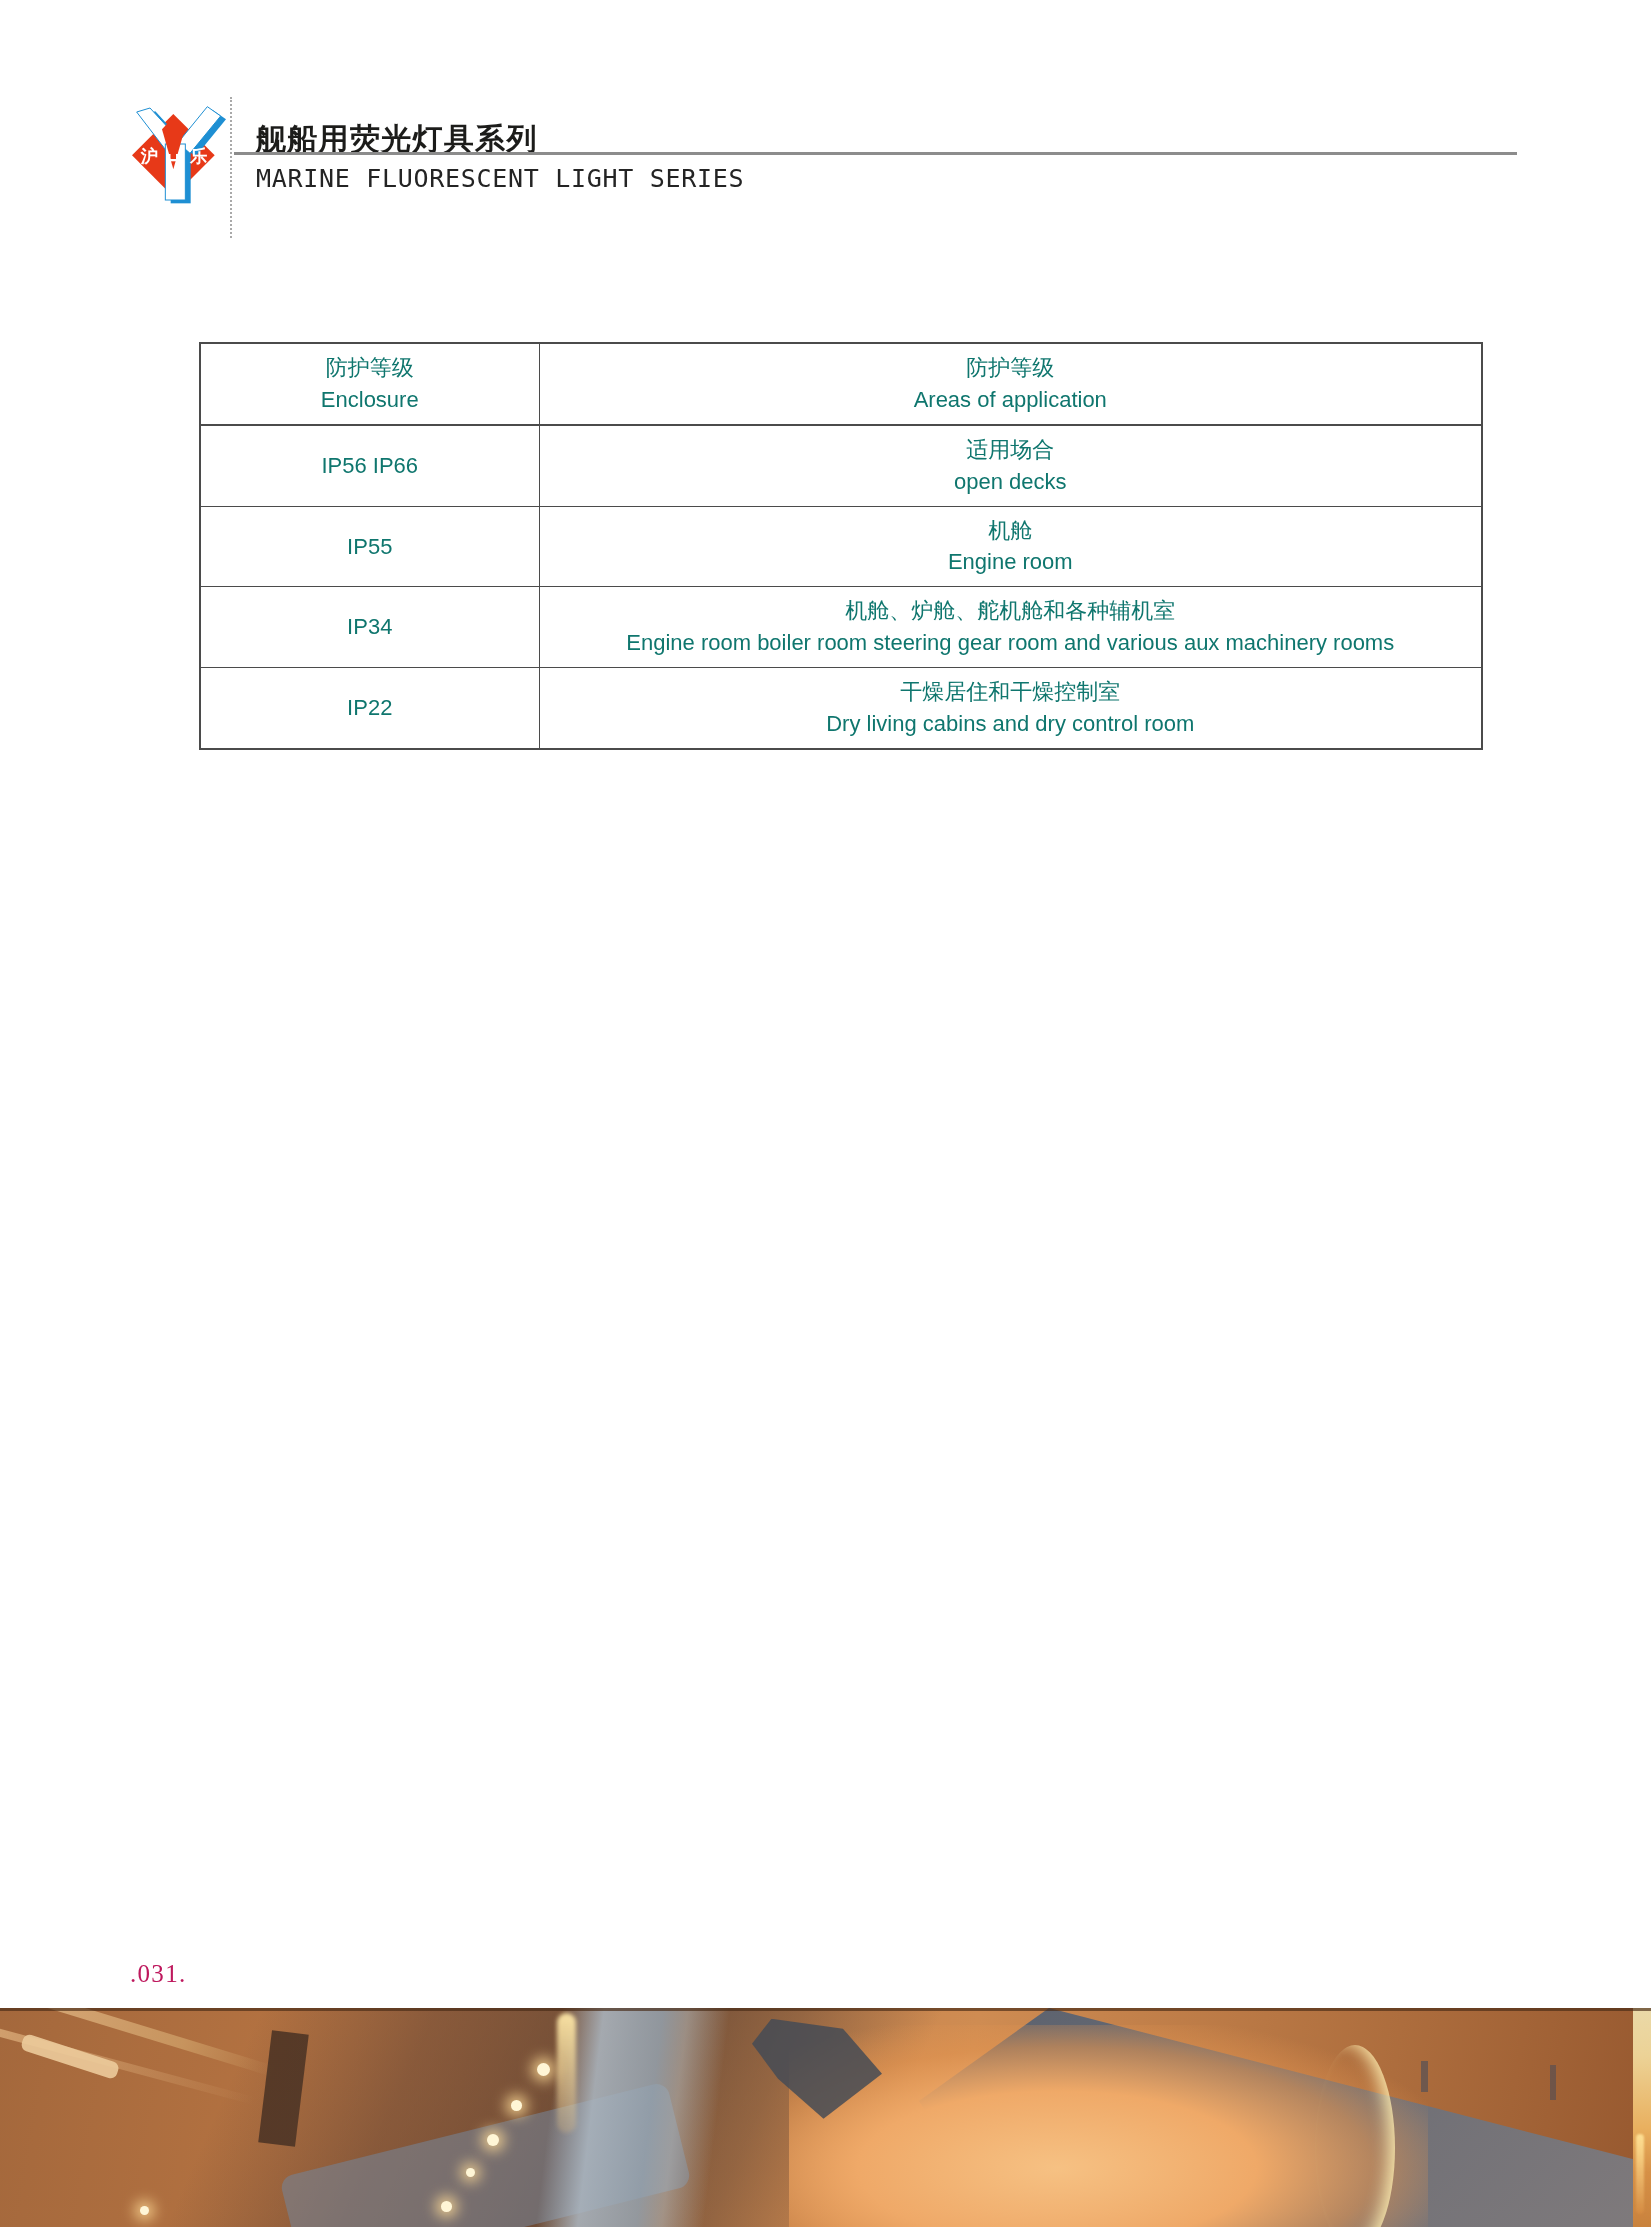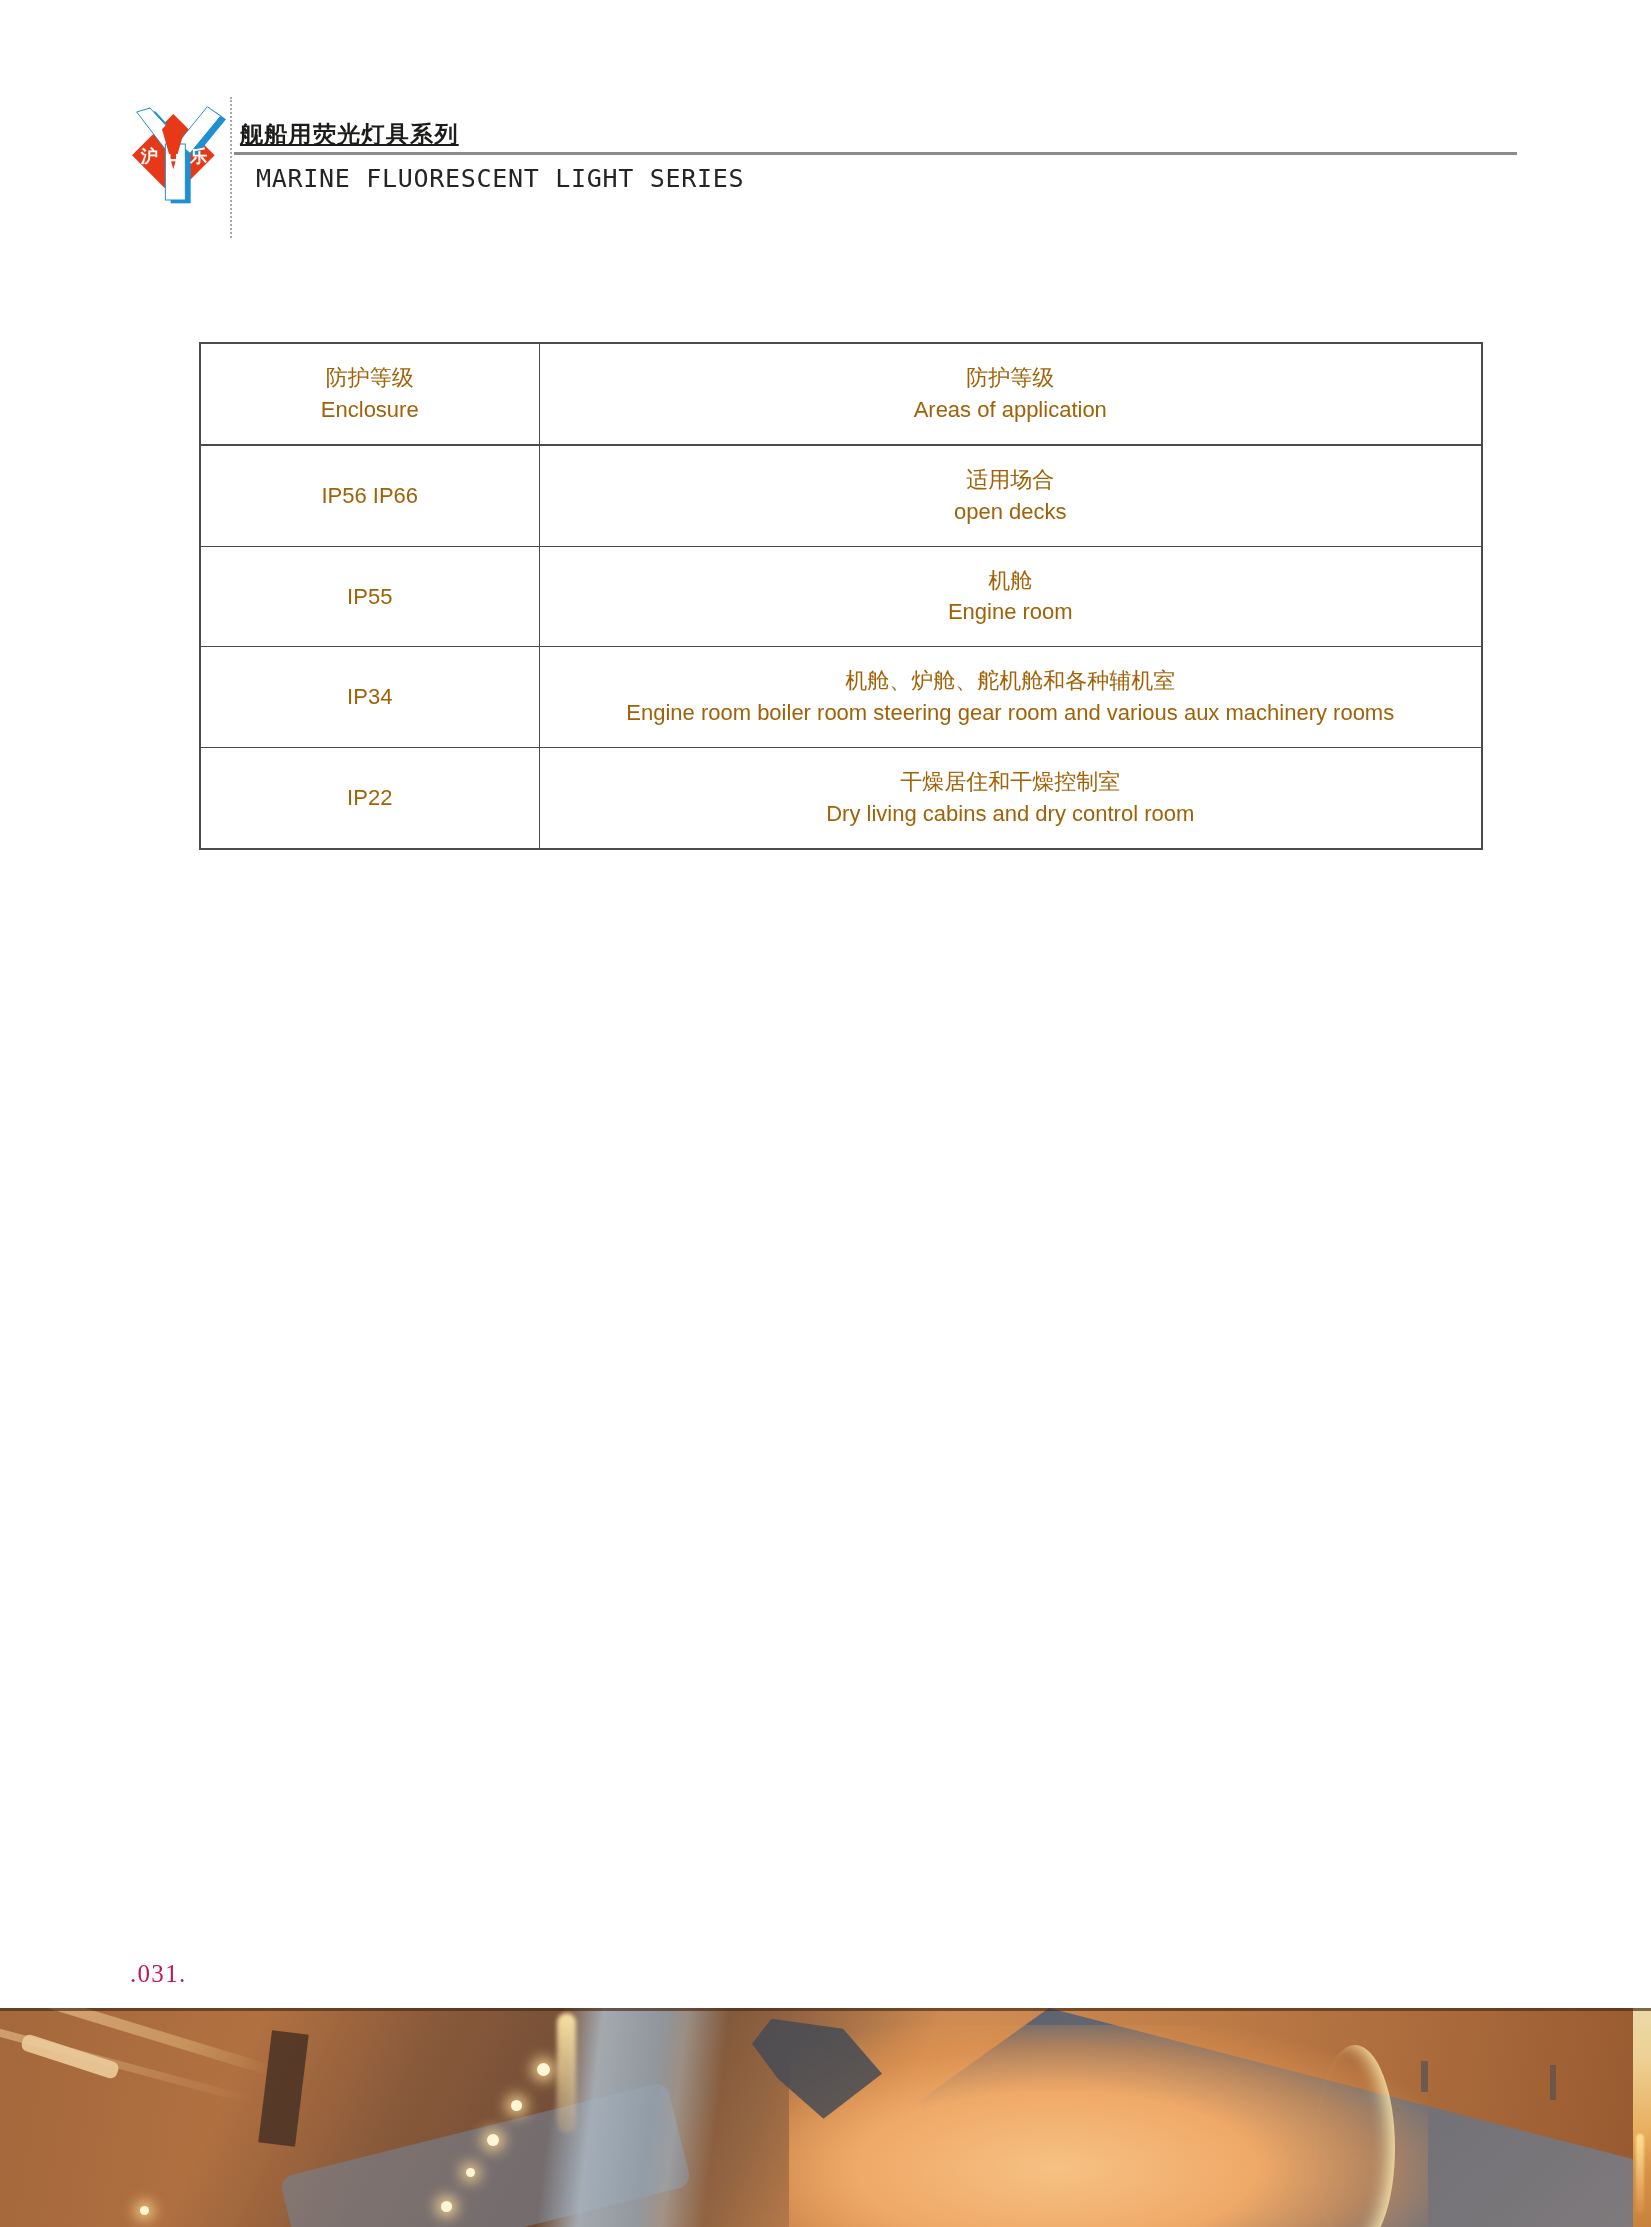--- a/index.html
+++ b/index.html
@@ -3,40 +3,40 @@
 <meta charset="utf-8">
 <style>
   html,body{margin:0;padding:0;background:#ffffff;}
   .page{position:relative;width:1652px;height:2227px;background:#ffffff;overflow:hidden;
         font-family:"Liberation Sans",sans-serif;}
 
   
   .logo-svg{position:absolute;left:130px;top:104px;width:100px;height:136px;}
   .dotted-divider{position:absolute;left:230px;top:97px;height:141px;width:0;
                   border-left:2px dotted #a9a9a9;}
-  .title-cn{position:absolute;left:240px;top:119px;font-size:23px;font-weight:bold;
-            color:#1c1c1a;letter-spacing:1.3px;white-space:nowrap;text-decoration:underline;}
+  .title-cn{position:absolute;left:256px;top:119px;font-size:30px;font-weight:bold;
+            color:#1c1c1a;letter-spacing:1.3px;white-space:nowrap;}
   .header-rule{position:absolute;left:234px;top:152px;width:1283px;height:2.7px;background:#8c8c8c;}
   .title-en{position:absolute;left:256px;top:164px;font-size:25px;
             font-family:"DejaVu Sans Mono",monospace;color:#242424;letter-spacing:0.7px;
             white-space:nowrap;text-align:center;}
 
   
   .section-heading{position:absolute;left:197px;top:286px;font-size:26px;font-weight:bold;
                    color:#F5A11D;white-space:nowrap;}
   .section-heading .hd-cn{letter-spacing:1.3px;}
   .section-heading .hd-val{display:inline-block;transform:scaleX(.78);transform-origin:left center;
                            font-size:27px;letter-spacing:0;}
 
   
   table.enclosure{position:absolute;left:199px;top:342px;width:1282px;border-collapse:collapse;
                   table-layout:fixed;}
   table.enclosure th,table.enclosure td{border:1.3px solid #4b4b4b;text-align:center;
-                  vertical-align:middle;font-weight:normal;color:#a16207;font-size:22px;
-                  padding:18px;line-height:1.45;}
+                  vertical-align:middle;font-weight:normal;color:#0f766e;font-size:22px;
+                  padding:8px;line-height:1.45;}
   table.enclosure thead th{border-bottom:2.7px solid #4b4b4b;}
   table.enclosure{border:2px solid #4b4b4b;}
   col.c1{width:339px;} col.c2{width:943px;}
   tr.hrow{height:79px;} tr.r1{height:64px;} tr.r2{height:63px;} tr.r3{height:71px;}
   tr.r4{height:63px;} tr.r5{height:70px;}
   .cell-cn,.cell-en{display:block;}
 
   
   .page-number{position:absolute;left:130px;top:1960px;font-family:"Liberation Serif",serif;
                font-size:25px;color:#be185d;letter-spacing:1.3px;}

